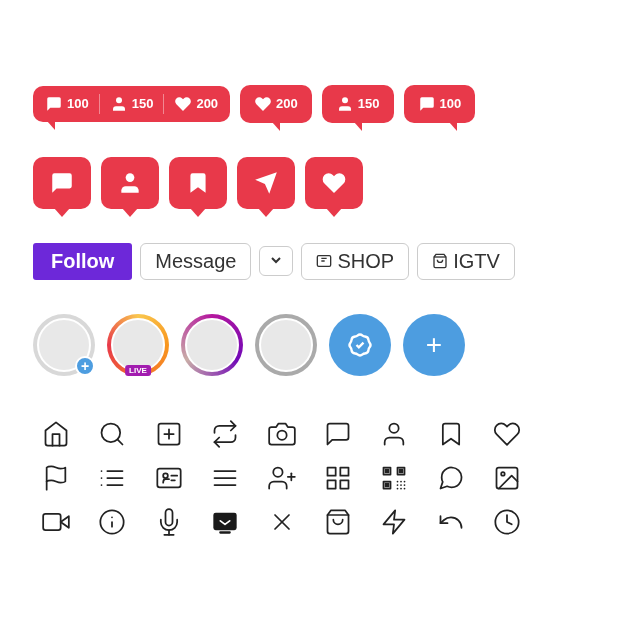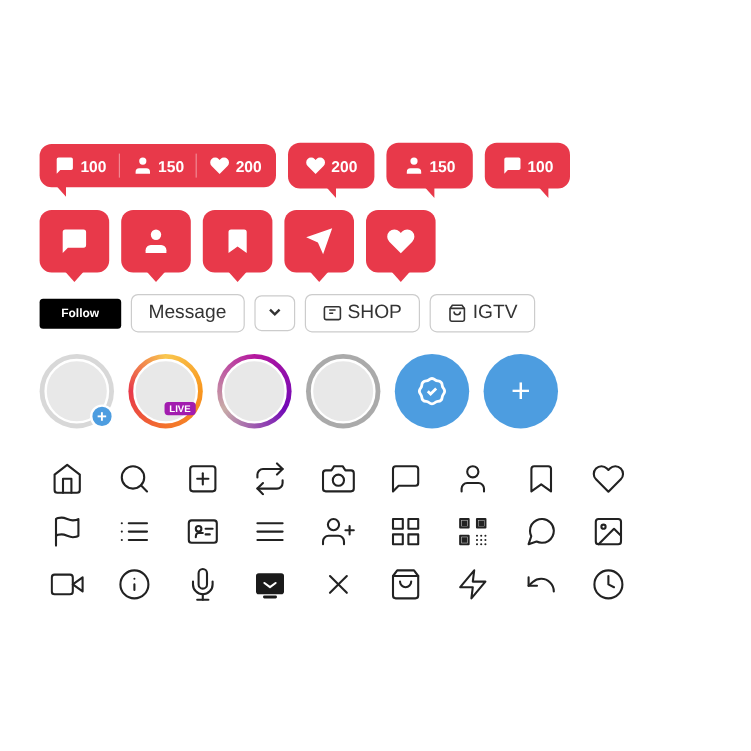--- a/index.html
+++ b/index.html
@@ -10,21 +10,21 @@
       font-family: Arial, sans-serif;
       overflow: hidden;
       display: flex;
       align-items: center;
       justify-content: center;
     }
     .container {
       width: 560px;
       display: flex;
       flex-direction: column;
-      gap: 18px;
+      gap: 34px;
       padding: 20px 0;
     }
 
     
     .row1 {
       display: flex;
       align-items: center;
       gap: 10px;
     }
     .bubble {
@@ -114,36 +114,36 @@
       height: 26px;
     }
 
     
     .row3 {
       display: flex;
       align-items: center;
       gap: 8px;
     }
     .btn-follow {
-      background: #000000;
+      background: #6d28d9;
       color: white;
       border: none;
       border-radius: 3px;
       padding: 7px 18px;
-      font-size: 10px;
+      font-size: 20px;
       font-weight: bold;
       cursor: pointer;
     }
     .btn-outline {
       background: white;
       color: #333;
       border: 1.5px solid #ccc;
       border-radius: 6px;
       padding: 6px 14px;
-      font-size: 16px;
+      font-size: 20px;
       cursor: pointer;
     }
     .btn-dropdown {
       background: white;
       color: #333;
       border: 1.5px solid #ccc;
       border-radius: 6px;
       padding: 6px 10px;
       font-size: 14px;
       cursor: pointer;
@@ -204,30 +204,29 @@
       display: flex;
       align-items: center;
       justify-content: center;
       color: white;
       font-size: 14px;
       font-weight: bold;
       line-height: 1;
     }
     .live-badge {
       position: absolute;
-      bottom: 11px;
+      bottom: 0;
       left: 50%;
       transform: translateX(-50%);
       background: #a21caf;
       color: white;
       font-size: 8px;
       font-weight: bold;
       padding: 1px 4px;
       border-radius: 3px;
-      margin-left: 12px;
     }
     .verified-circle {
       width: 62px;
       height: 62px;
       border-radius: 50%;
       background: #4d9de0;
       display: flex;
       align-items: center;
       justify-content: center;
     }

